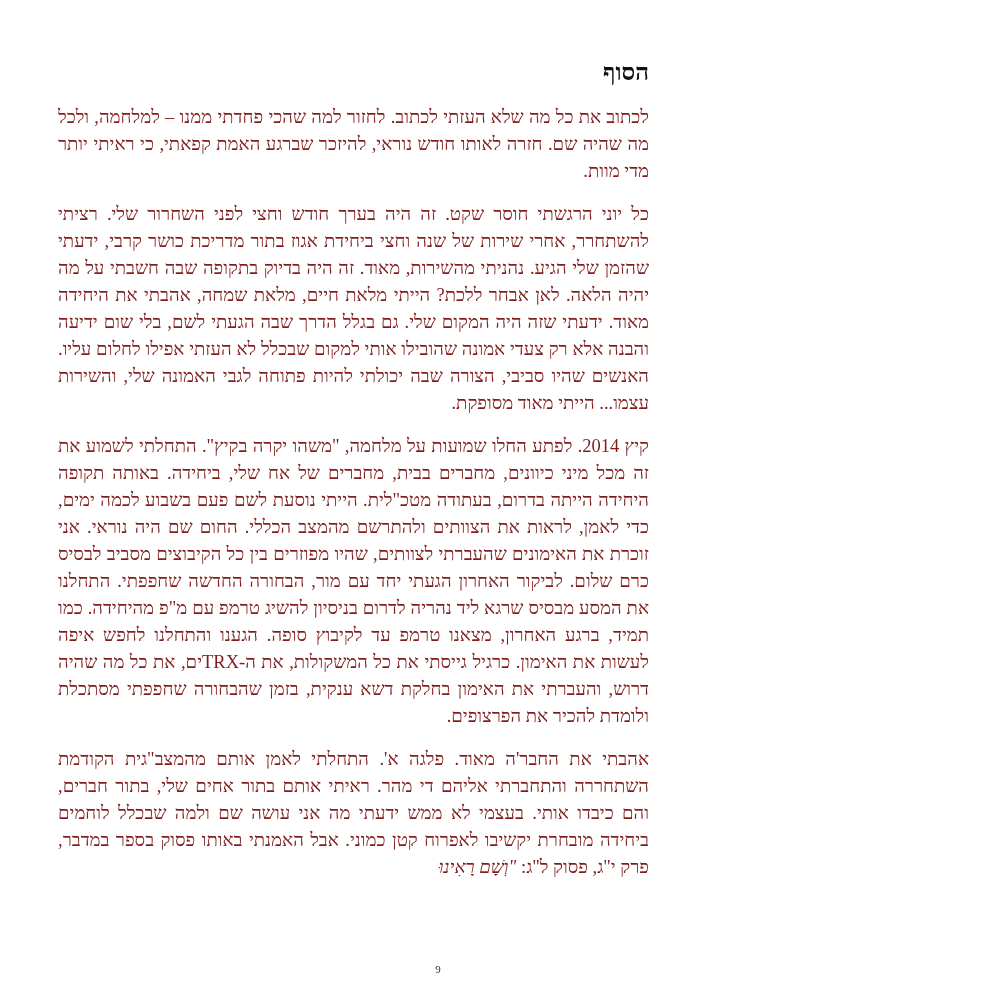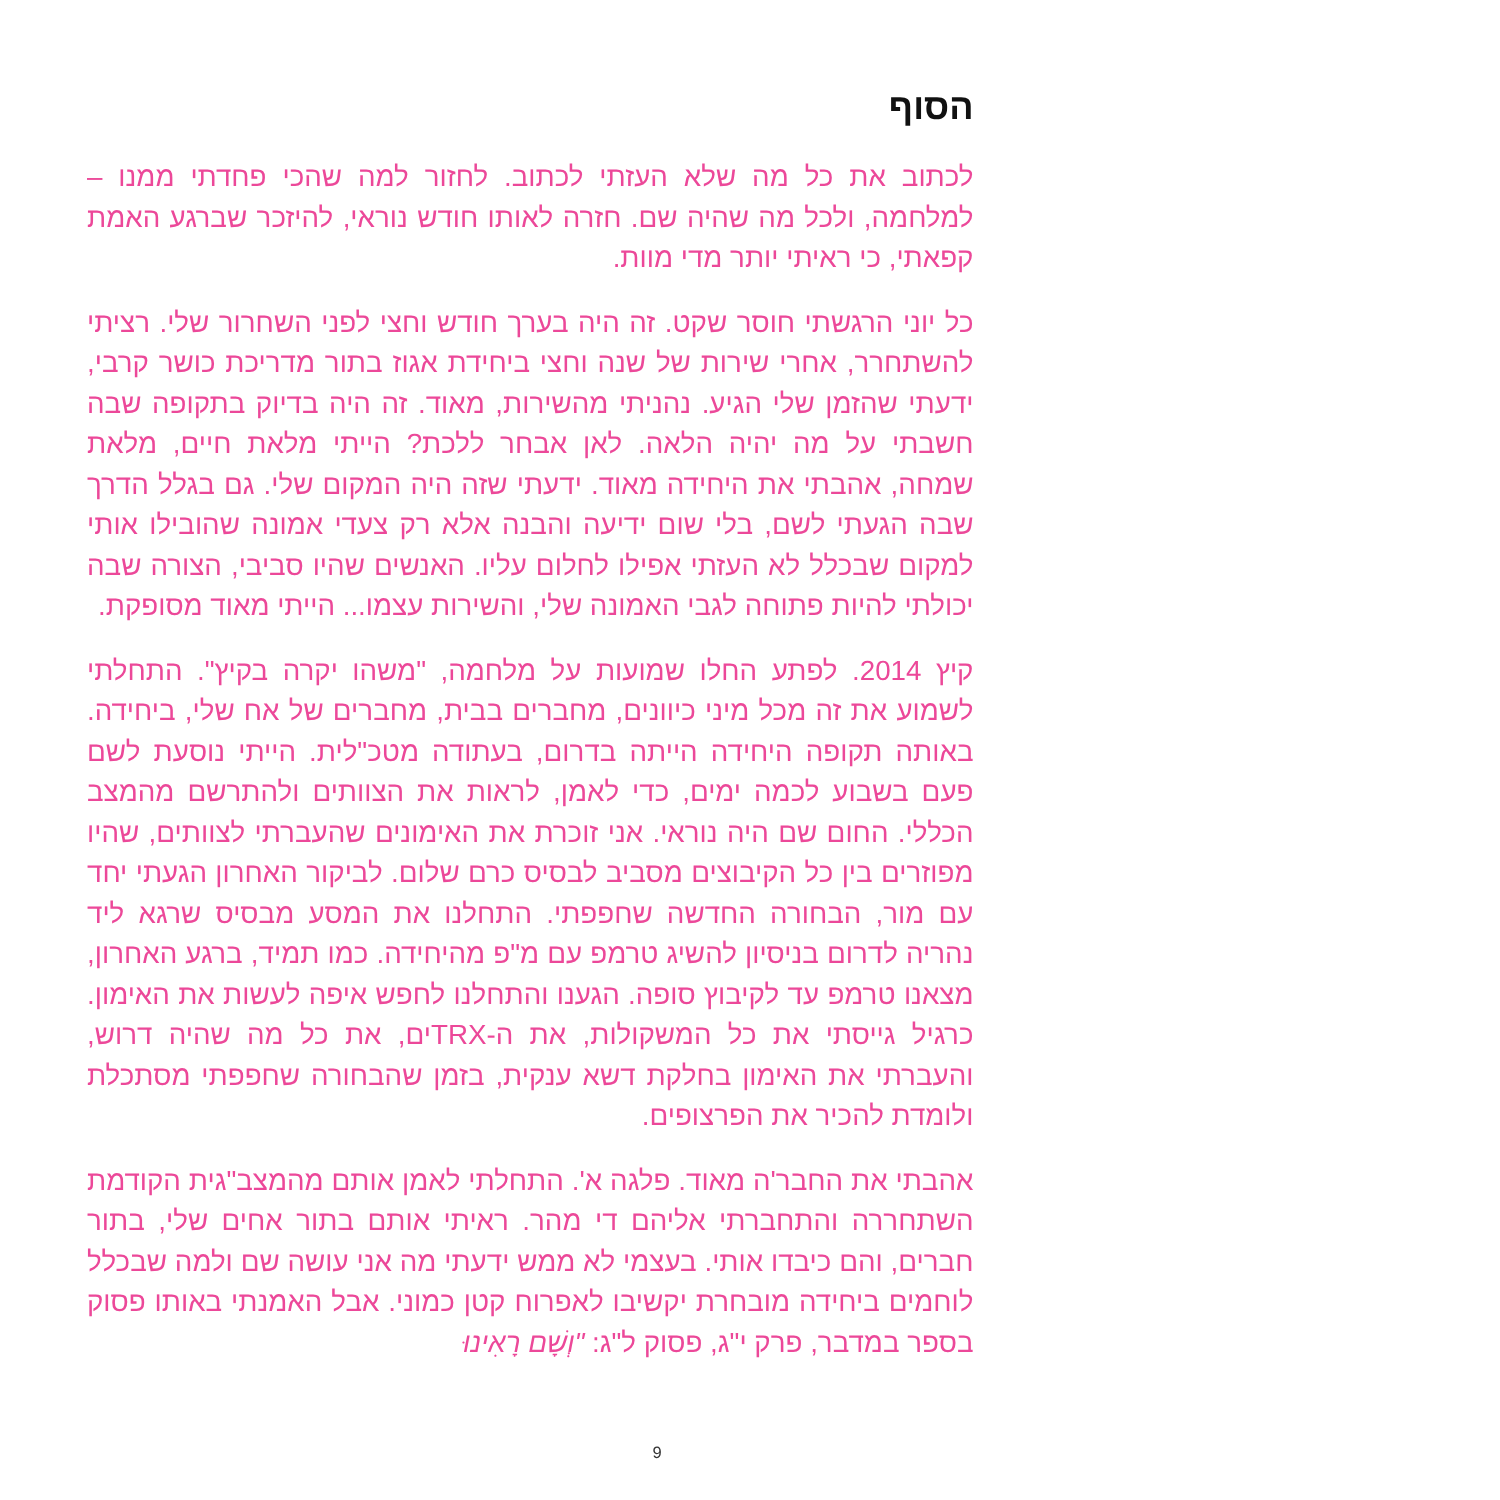--- a/index.html
+++ b/index.html
@@ -6,42 +6,42 @@
     margin: 0;
     padding: 0;
     background: #ffffff;
   }
   .sheet {
     position: relative;
     width: 876px;
     height: 1000px;
     background: #ffffff;
     overflow: hidden;
-    font-family: Liberation Sans, sans-serif;
+    font-family: Liberation Serif, serif;
   }
   .content {
     position: absolute;
     top: 0;
     right: 227px;
     width: 591px;
     direction: rtl;
   }
   .chapter-title {
     margin: 57px 0 17px 0;
     font-size: 24px;
     line-height: 30px;
     font-weight: bold;
     color: #111111;
     text-align: right;
   }
   .para {
     margin: 0 0 16px 0;
     font-size: 18.5px;
     line-height: 27px;
-    color: #ec4899;
+    color: #7f1d1d;
     text-align: justify;
     text-justify: inter-word;
   }
   .quote-italic {
     font-style: italic;
   }
   .footer {
     position: absolute;
     top: 962px;
     left: 0;

